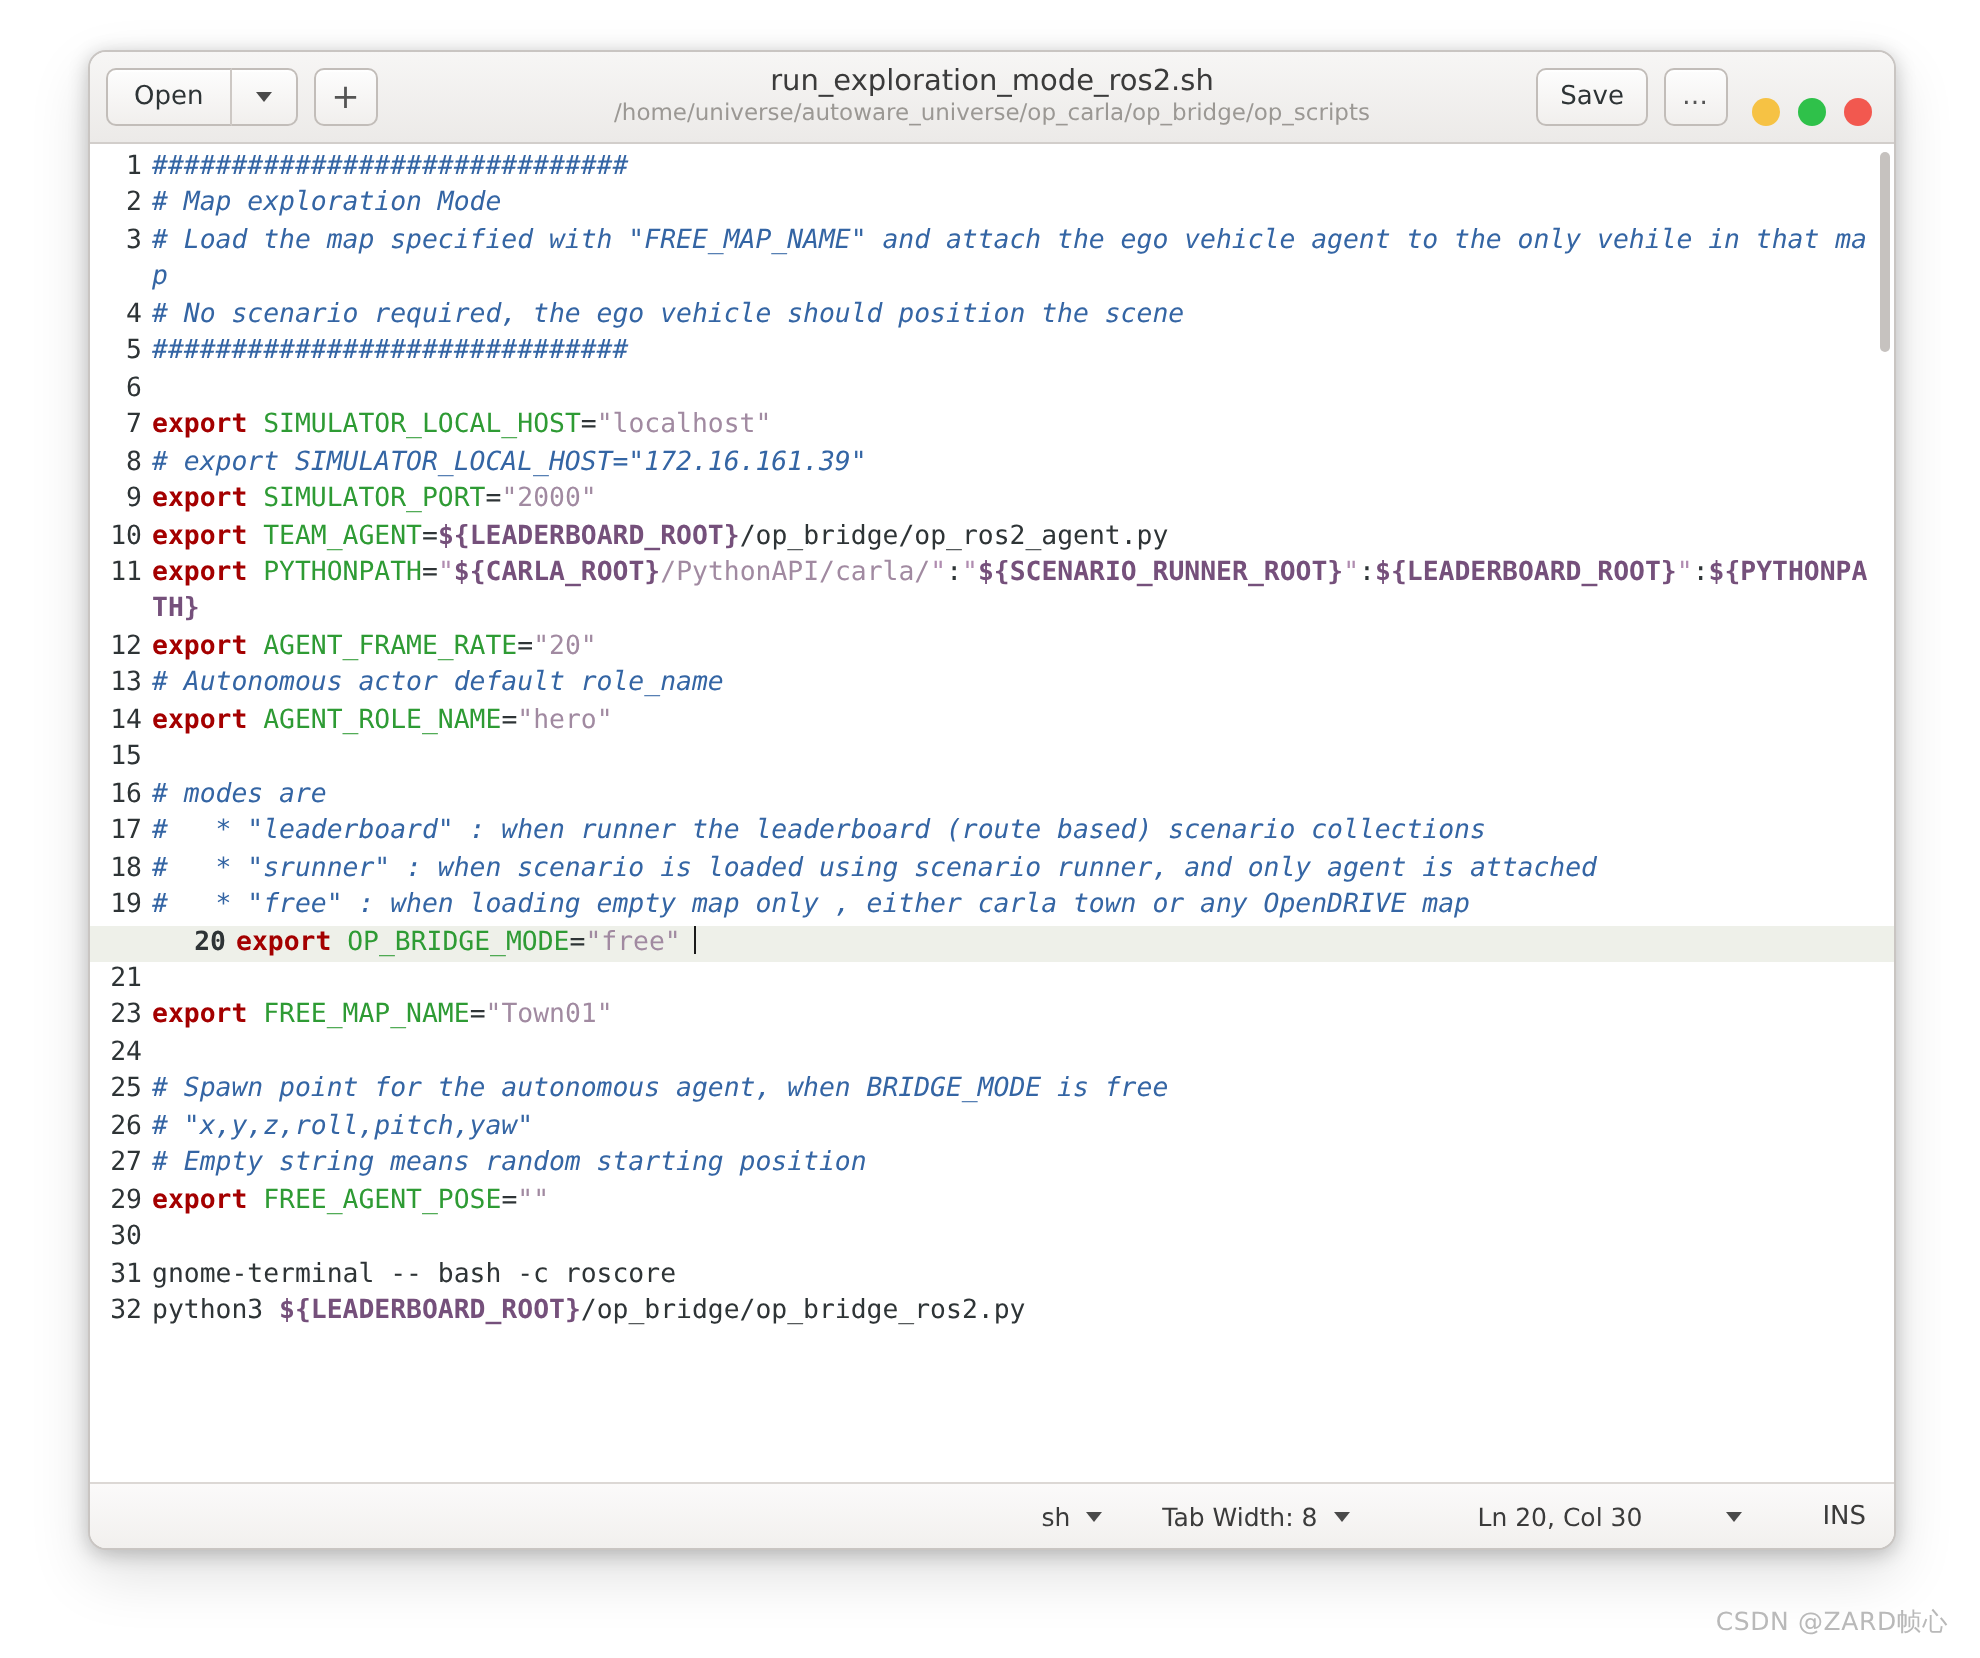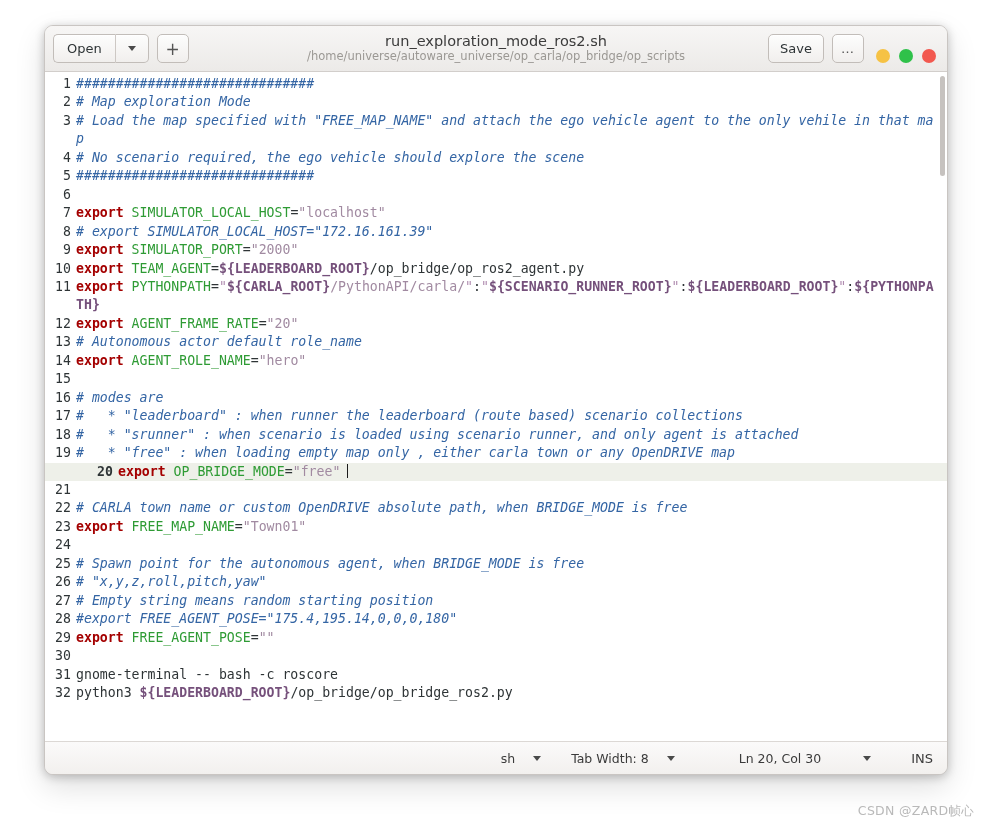--- a/index.html
+++ b/index.html
@@ -129,21 +129,21 @@
   
   #statusbar{
     flex:0 0 auto;
     height:32px;
     background:linear-gradient(#fbfafa,#f2f0ee);
     border-top:1px solid #dcd8d5;
     display:flex;align-items:center;
     font-size:12.5px;color:#3b3b3b;
     padding-right:14px;
   }
-  .sb-item{display:flex;align-items:center;gap:18px;cursor:default;}
+  .sb-item{display:flex;align-items:center;gap:8px;cursor:default;}
   .sb-lang{margin-left:auto;}
   .sb-tab{margin-left:30px;}
   .sb-pos{margin-left:64px;}
   .sb-arrow{margin-left:42px;}
   .sb-ins{margin-left:40px;font-size:13px;}
 
   
   #watermark{
     position:absolute;
     right:16px;bottom:9px;
@@ -194,21 +194,21 @@
         <div class="row">
           <div class="gutter">2</div>
           <div class="code"><span class="cm"># Map exploration Mode</span></div>
         </div>
         <div class="row">
           <div class="gutter">3</div>
           <div class="code"><span class="cm"># Load the map specified with "FREE_MAP_NAME" and attach the ego vehicle agent to the only vehile in that map</span></div>
         </div>
         <div class="row">
           <div class="gutter">4</div>
-          <div class="code"><span class="cm"># No scenario required, the ego vehicle should explore the scene</span></div>
+          <div class="code"><span class="cm"># No scenario required, the ego vehicle should position the scene</span></div>
         </div>
         <div class="row">
           <div class="gutter">5</div>
           <div class="code"><span class="cm">##############################</span></div>
         </div>
         <div class="row">
           <div class="gutter">6</div>
           <div class="code">&nbsp;</div>
         </div>
         <div class="row">
@@ -265,46 +265,38 @@
         </div>
         <div class="row cur">
           <div class="gutter">20</div>
           <div class="code"><span class="kw">export</span><span class="pl"> </span><span class="vr">OP_BRIDGE_MODE</span><span class="pl">=</span><span class="st">"free"</span><span class="caret-bar"></span></div>
         </div>
         <div class="row">
           <div class="gutter">21</div>
           <div class="code">&nbsp;</div>
         </div>
         <div class="row">
-          <div class="gutter">22</div>
-          <div class="code"><span class="cm"># CARLA town name or custom OpenDRIVE absolute path, when BRIDGE_MODE is free</span></div>
-        </div>
-        <div class="row">
           <div class="gutter">23</div>
           <div class="code"><span class="kw">export</span><span class="pl"> </span><span class="vr">FREE_MAP_NAME</span><span class="pl">=</span><span class="st">"Town01"</span></div>
         </div>
         <div class="row">
           <div class="gutter">24</div>
           <div class="code">&nbsp;</div>
         </div>
         <div class="row">
           <div class="gutter">25</div>
           <div class="code"><span class="cm"># Spawn point for the autonomous agent, when BRIDGE_MODE is free</span></div>
         </div>
         <div class="row">
           <div class="gutter">26</div>
           <div class="code"><span class="cm"># "x,y,z,roll,pitch,yaw"</span></div>
         </div>
         <div class="row">
           <div class="gutter">27</div>
           <div class="code"><span class="cm"># Empty string means random starting position</span></div>
-        </div>
-        <div class="row">
-          <div class="gutter">28</div>
-          <div class="code"><span class="cm">#export FREE_AGENT_POSE="175.4,195.14,0,0,0,180"</span></div>
         </div>
         <div class="row">
           <div class="gutter">29</div>
           <div class="code"><span class="kw">export</span><span class="pl"> </span><span class="vr">FREE_AGENT_POSE</span><span class="pl">=</span><span class="st">""</span></div>
         </div>
         <div class="row">
           <div class="gutter">30</div>
           <div class="code">&nbsp;</div>
         </div>
         <div class="row">

